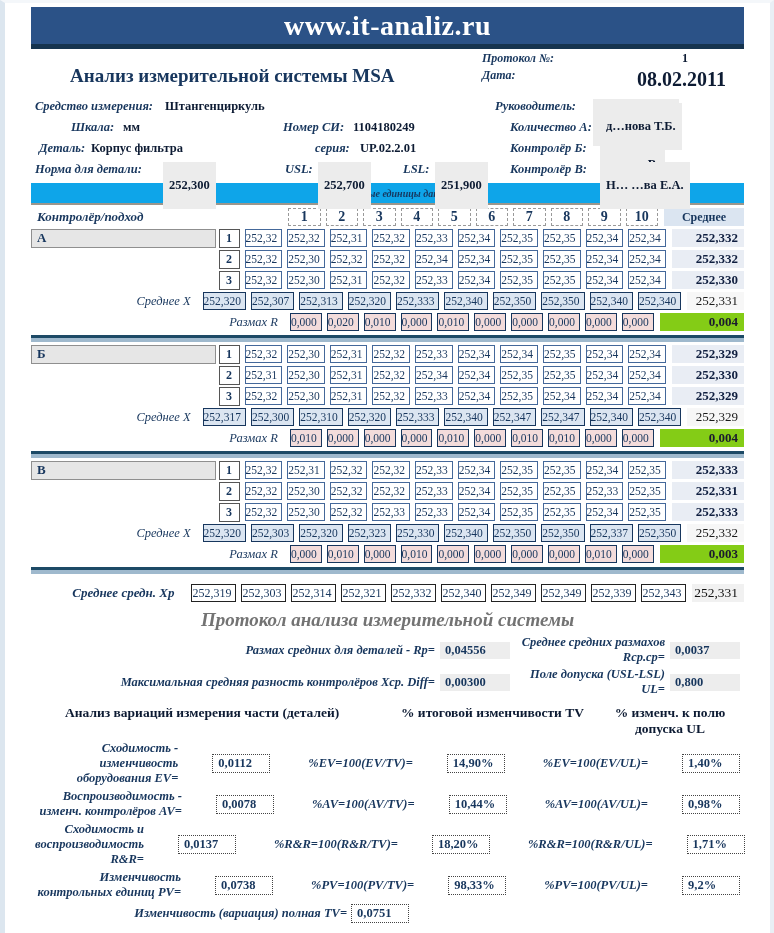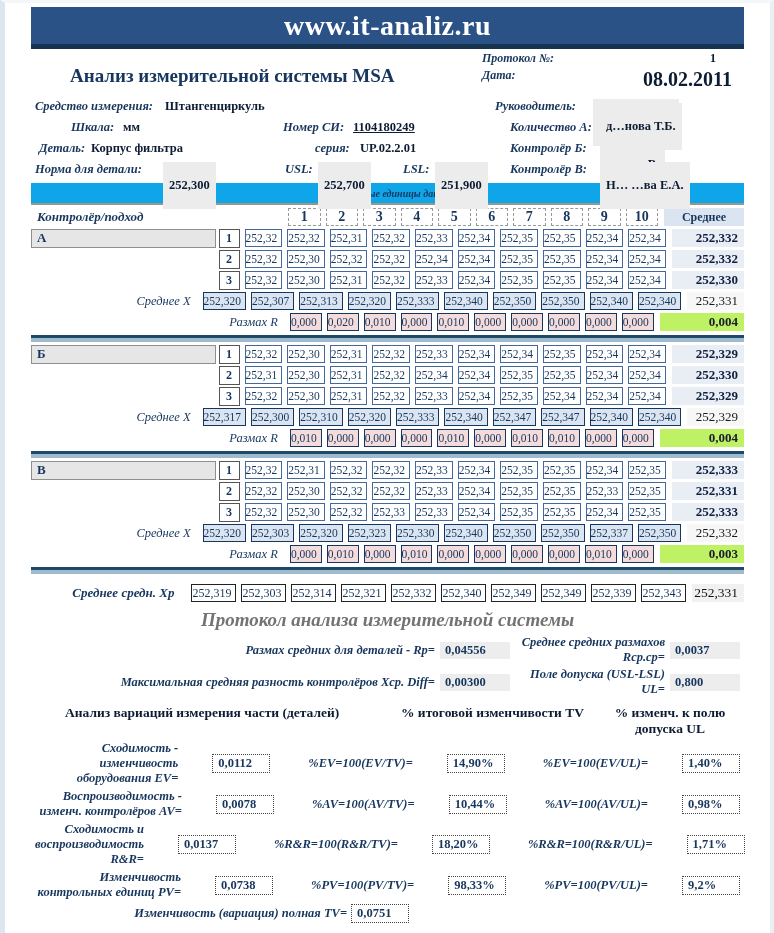--- a/index.html
+++ b/index.html
@@ -7,21 +7,21 @@
         border-left:5px solid #dce6ef;border-right:4px solid #e9eff5;border-top:3px solid #f4f7fa;
         font-family:"Liberation Serif",serif;color:#17365d;overflow:hidden;}
   
   .banner{margin:4px 26px 0 26px;height:37px;background:#2b5287;border-bottom:5px solid #16344f;
           display:flex;align-items:center;justify-content:center;}
   .banner span{color:#fff;font-weight:bold;font-size:28px;letter-spacing:.5px;}
   
   .headrow{position:relative;height:48px;margin:2px 30px 0 30px;}
   .pagetitle{position:absolute;left:35px;top:14px;font-size:19px;font-weight:bold;}
   .proto{position:absolute;right:8px;top:0;width:250px;font-size:12px;}
-  .protoline{display:flex;margin-bottom:2px;gap:28px;}
+  .protoline{display:flex;margin-bottom:2px;}
   .protoline .lbl{font-style:italic;font-weight:bold;width:105px;}
   .protoline .val{font-weight:bold;color:#0d1b33;}
   .protoline .big{font-size:20px;margin-left:50px;}
   .protoline .num{margin-left:95px;}
   
   .meta{position:relative;height:82px;margin:0 30px;font-size:12.5px;}
   .meta .it{font-style:italic;font-weight:bold;}
   .meta .v{font-weight:bold;color:#0d1b33;}
   .meta .gv{background:#ececec;padding:16px 6px;}
   .m{position:absolute;white-space:nowrap;}
@@ -41,21 +41,21 @@
   .cell{flex:1;height:16px;margin-left:5px;border:1px solid #44689a;background:#fff;
         display:flex;align-items:center;justify-content:flex-end;padding-right:4px;font-size:11.5px;}
   .colhead{border:1px dashed #999;font-weight:bold;font-size:14px;justify-content:center;padding-right:0;}
   .meancol{width:80px;height:18px;margin-left:6px;display:flex;align-items:center;justify-content:flex-end;
            padding-right:6px;font-size:13px;}
   .meanhead{background:#dbe5f1;font-weight:bold;font-size:12px;justify-content:center;padding-right:0;}
   .trialmean{background:#e9edf4;font-weight:bold;color:#101f40;}
   .meanx{background:#dbe5f1;border:1px solid #17365d;}
   .meanxmean{background:#f7f7f7;color:#1a1a1a;}
   .range{background:#f3dcdb;border:1px solid #17365d;}
-  .rangemean{background:#bef264;font-weight:bold;color:#1a1a2e;}
+  .rangemean{background:#84cc16;font-weight:bold;color:#1a1a2e;}
   .sep{height:7px;margin:3px 26px 2px 26px;background:linear-gradient(#1d4a66 0 3px,#9fb9cd 3px 100%);}
   .grand{margin-top:9px;}
   .grandlab{font-style:italic;font-weight:bold;font-size:13px;padding-right:12px;}
   .grandval{border:1px solid #222;font-size:12px;}
   .grandmean{background:#f1f1f1;color:#111;font-size:13.5px;}
   
   .ptitle{text-align:center;font-weight:bold;font-style:italic;font-size:19px;margin:6px 0 4px 0;color:#737373;}
   .statrow{display:flex;align-items:center;margin:2px 30px;font-size:12.5px;}
   .sl1{flex:0 0 400px;text-align:right;font-weight:bold;font-style:italic;}
   .sv{background:#ededed;font-weight:bold;padding:1px 5px;margin-left:5px;min-width:60px;}
@@ -100,21 +100,21 @@
 
   <div class="meta">
     <span class="m it" style="left:0;top:0;">Средство измерения:</span>
     <span class="m v" style="left:130px;top:0;">Штангенциркуль</span>
     <span class="m it" style="left:460px;top:0;">Руководитель:</span>
     <span class="m v gv" style="left:558px;top:0;">…дыева Е.А.</span>
 
     <span class="m it" style="left:36px;top:21px;">Шкала:</span>
     <span class="m v" style="left:88px;top:21px;">мм</span>
     <span class="m it" style="left:248px;top:21px;">Номер СИ:</span>
-    <span class="m v" style="left:318px;top:21px;text-decoration:underline;">1104180249</span>
+    <span class="m v" style="left:318px;top:21px;">1104180249</span>
     <span class="m it" style="left:475px;top:21px;">Количество А:</span>
     <span class="m v gv" style="left:565px;top:4px;">д…нова Т.Б.</span>
 
     <span class="m it" style="left:4px;top:42px;">Деталь:</span>
     <span class="m v" style="left:56px;top:42px;">Корпус фильтра</span>
     <span class="m it" style="left:280px;top:42px;">серия:</span>
     <span class="m v" style="left:325px;top:42px;">UP.02.2.01</span>
     <span class="m it" style="left:475px;top:42px;">Контролёр Б:</span>
     <span class="m v gv" style="left:565px;top:42px;">…ди… В.</span>
 

